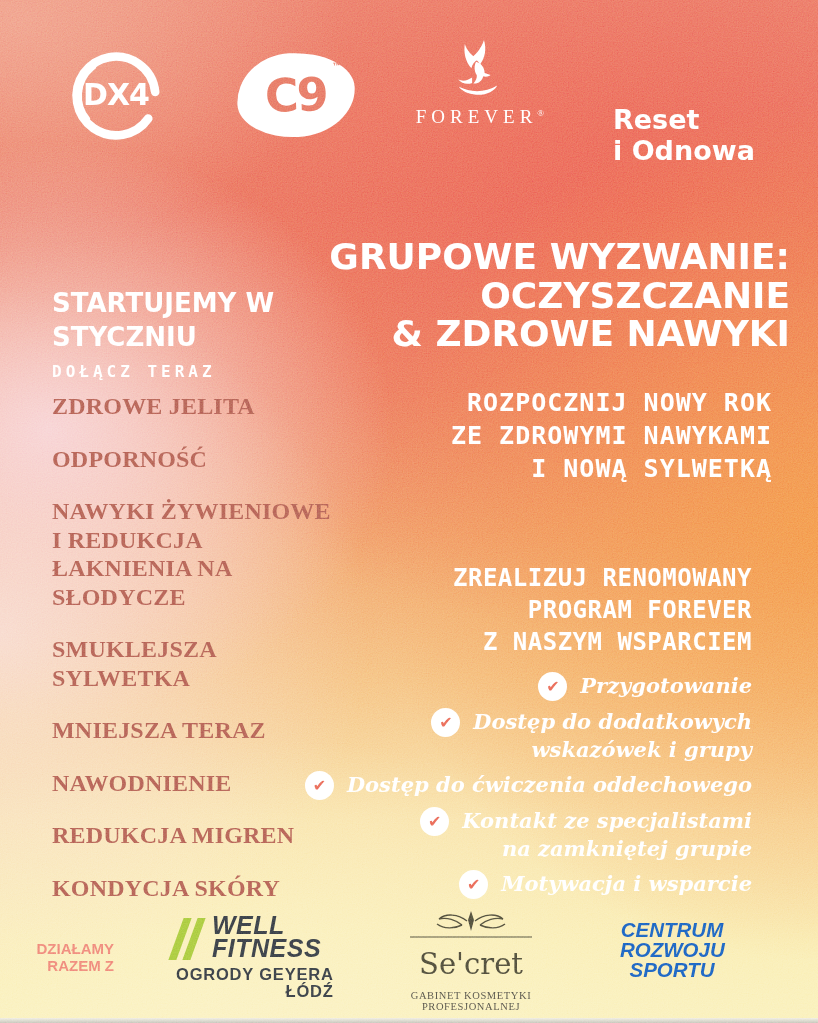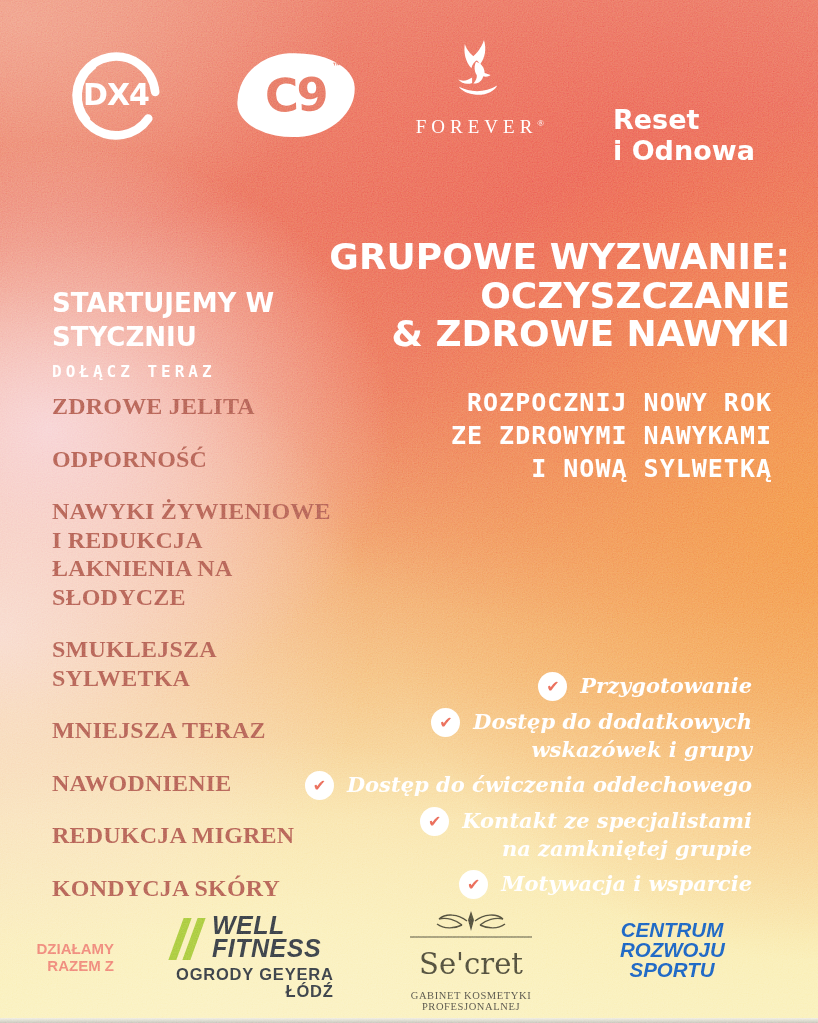--- a/index.html
+++ b/index.html
@@ -24,21 +24,21 @@
   .dx4-label{position:absolute;inset:0;display:flex;align-items:center;justify-content:center;
     color:#fff;font-weight:bold;font-size:30px;letter-spacing:-1px;font-family:"DejaVu Sans",sans-serif;}
   .c9{position:absolute;left:237px;top:53px;width:118px;height:84px;z-index:2;
     background:#fff;border-radius:46% 54% 50% 50% / 58% 44% 56% 42%;transform:rotate(-3deg);
     display:flex;align-items:center;justify-content:center;}
   .c9-label{color:#e5705a;font-weight:bold;font-size:46px;letter-spacing:-2px;
     font-family:"DejaVu Sans",sans-serif;transform:rotate(1deg);}
   .c9-tm{position:absolute;top:10px;right:12px;font-size:9px;color:#e5705a;font-weight:bold;}
   .forever{position:absolute;left:398px;top:38px;width:164px;z-index:2;text-align:center;color:#fff;}
   .forever-eagle{display:block;margin:0 auto;}
-  .forever-word{font-family:"Liberation Serif",serif;font-size:19px;letter-spacing:5px;margin-top:12px;}
+  .forever-word{font-family:"Liberation Serif",serif;font-size:19px;letter-spacing:5px;margin-top:2px;}
   .forever-reg{font-size:9px;vertical-align:super;letter-spacing:0;}
   .reset{position:absolute;left:613px;top:58px;z-index:2;color:#fff;
     font-family:"DejaVu Sans",sans-serif;font-weight:bold;font-size:27px;line-height:31px;margin-top:46px;}
 
   
   .start{position:absolute;left:52px;top:286px;z-index:2;color:#fff;
     font-family:"DejaVu Sans",sans-serif;font-weight:bold;font-size:26px;line-height:34px;}
   .join{position:absolute;left:52px;top:362px;z-index:2;color:#fff;
     font-family:"DejaVu Sans Mono",monospace;font-weight:bold;font-size:16px;letter-spacing:4px;}
   .benefits{position:absolute;left:52px;top:392px;width:280px;z-index:2;}
@@ -134,20 +134,23 @@
     <div class="benefit preline">REDUKCJA MIGREN</div>
     <div class="benefit preline">KONDYCJA SKÓRY</div>
   </div>
 
   <div class="title preline">GRUPOWE WYZWANIE:
 OCZYSZCZANIE
 &amp; ZDROWE NAWYKI</div>
   <div class="subtitle preline">ROZPOCZNIJ NOWY ROK
 ZE ZDROWYMI NAWYKAMI
 I NOWĄ SYLWETKĄ</div>
+  <div class="support preline">ZREALIZUJ RENOMOWANY
+PROGRAM FOREVER
+Z NASZYM WSPARCIEM</div>
 
   <div class="checklist">
     <div class="chk-item">
       <span class="chk-badge">
           <span class="chk-glyph">✔</span>
         </span>
       <span class="chk-text preline">Przygotowanie</span>
     </div>
     <div class="chk-item">
       <span class="chk-badge">

